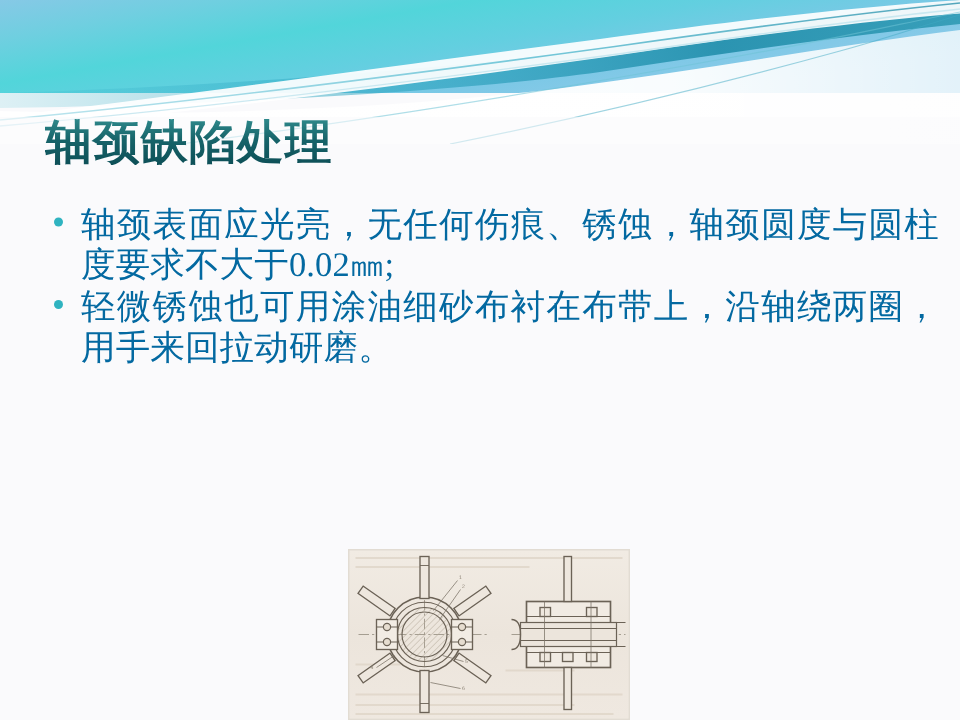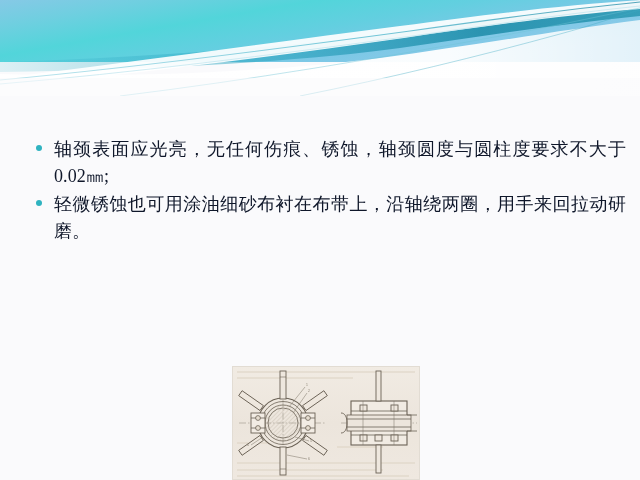--- a/index.html
+++ b/index.html
@@ -75,23 +75,23 @@
   .bullet-dot {
     display: block;
     width: 6px;
     height: 6px;
     border-radius: 50%;
     background: #2fb3c0;
   }
   .bullet-text {
     flex: 1 1 auto;
     font-family: "Liberation Serif", "DejaVu Serif", serif;
-    font-size: 18px;
+    font-size: 23px;
     line-height: 27px;
-    color: #0f172a;
+    color: #0369a1;
     text-align: justify;
     text-justify: inter-character;
     letter-spacing: 0.1px;
   }
 
   
   #figure {
     position: absolute;
     left: 232px;
     top: 366px;
@@ -154,20 +154,21 @@
 
       <path d="M 0,80 C 130,68 270,50 410,31 C 495,19 570,9 640,2" fill="none" stroke="url(#gradThin)" stroke-width="1.1" opacity="0.85"></path>
       <path d="M 0,84 C 130,73 272,55 412,36 C 497,24 572,13 640,6" fill="none" stroke="#bfe4ee" stroke-width="0.9" opacity="0.8"></path>
       <path d="M 120,96 C 250,80 380,58 500,36 C 556,26 600,16 640,8" fill="none" stroke="#6ec3d6" stroke-width="0.8" opacity="0.55"></path>
       <path d="M 300,96 C 390,78 480,56 560,34 C 590,26 618,16 640,10" fill="none" stroke="#3fa9c4" stroke-width="0.8" opacity="0.5"></path>
 
       <rect x="0" y="78" width="640" height="18" fill="#fafafc" opacity="0.55"></rect>
     </svg>
   </div>
 
+  <div id="title">轴颈缺陷处理</div>
 
   <div id="body-list">
 
     <div class="bullet-row">
       <span class="bullet-marker">
         <span class="bullet-dot"></span>
       </span>
       <span class="bullet-text">轴颈表面应光亮，无任何伤痕、锈蚀，轴颈圆度与圆柱度要求不大于0.02㎜;</span>
     </div>
 

